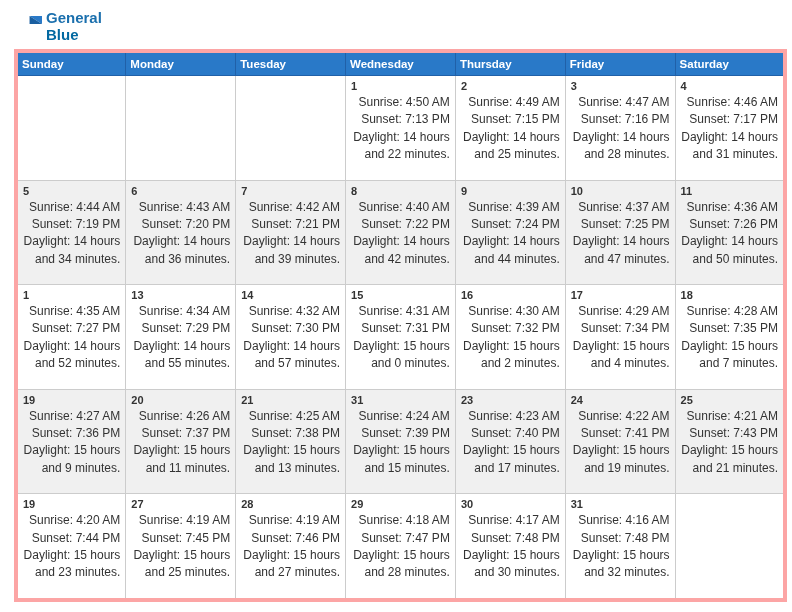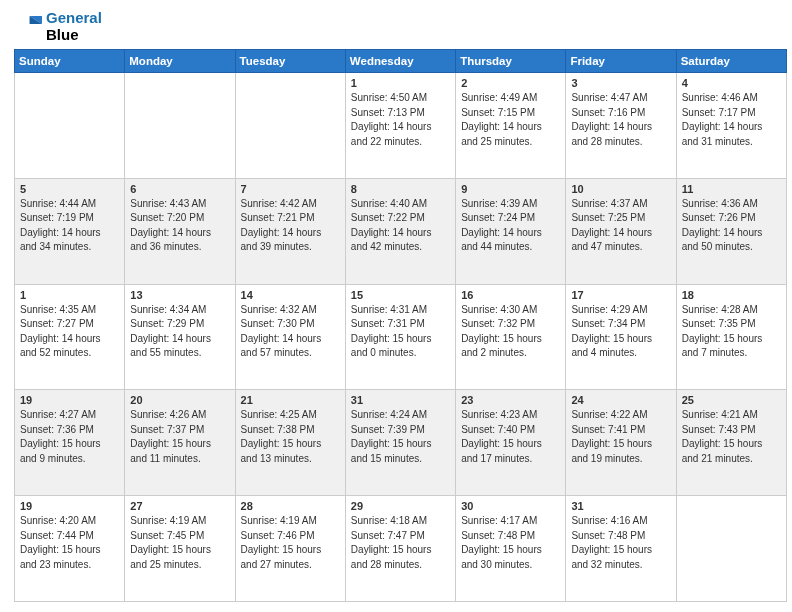--- a/index.html
+++ b/index.html
@@ -46,21 +46,21 @@
       font-size: 28px;
       font-weight: bold;
       color: #333;
     }
     .title-block .location {
       font-size: 14px;
       color: #555;
     }
     .calendar {
       flex: 1;
-      border: 1px solid #fca5a5;
+      border: 4px solid #fca5a5;
       border-collapse: collapse;
       width: 100%;
       table-layout: fixed;
     }
     .calendar th {
       background: #2979c8;
       color: #fff;
       font-size: 11.5px;
       font-weight: bold;
       padding: 5px 4px;
@@ -85,41 +85,42 @@
     .calendar tr.row-even td {
       background: #f0f0f0;
     }
     .day-num {
       font-size: 11px;
       font-weight: bold;
       margin-bottom: 2px;
       display: block;
     }
     .day-info {
-      font-size: 10px;
+      font-size: 12px;
       color: #333;
       line-height: 1.45;
+      text-align: right;
     }
     td.empty {
       background: #fafafa;
     }
   </style>
 </head>
 <body>
 
 <div class="page">
   <div class="header">
     <div class="logo">
       <svg class="logo-icon" viewBox="0 0 36 36">
         <polygon points="20,4 36,14 36,4" fill="#2979c8"></polygon>
         <polygon points="20,4 36,14 20,14" fill="#1a5fa0"></polygon>
       </svg>
       <div class="logo-text">
         <div><span class="blue">General</span></div>
-        <div style="color:#000000;">Blue</div>
+        <div style="color:#0369a1;">Blue</div>
       </div>
     </div>
     <div class="title-block">
       <div class="month-year"></div>
       <div class="location"></div>
     </div>
   </div>
 
   <table class="calendar">
     <thead>

